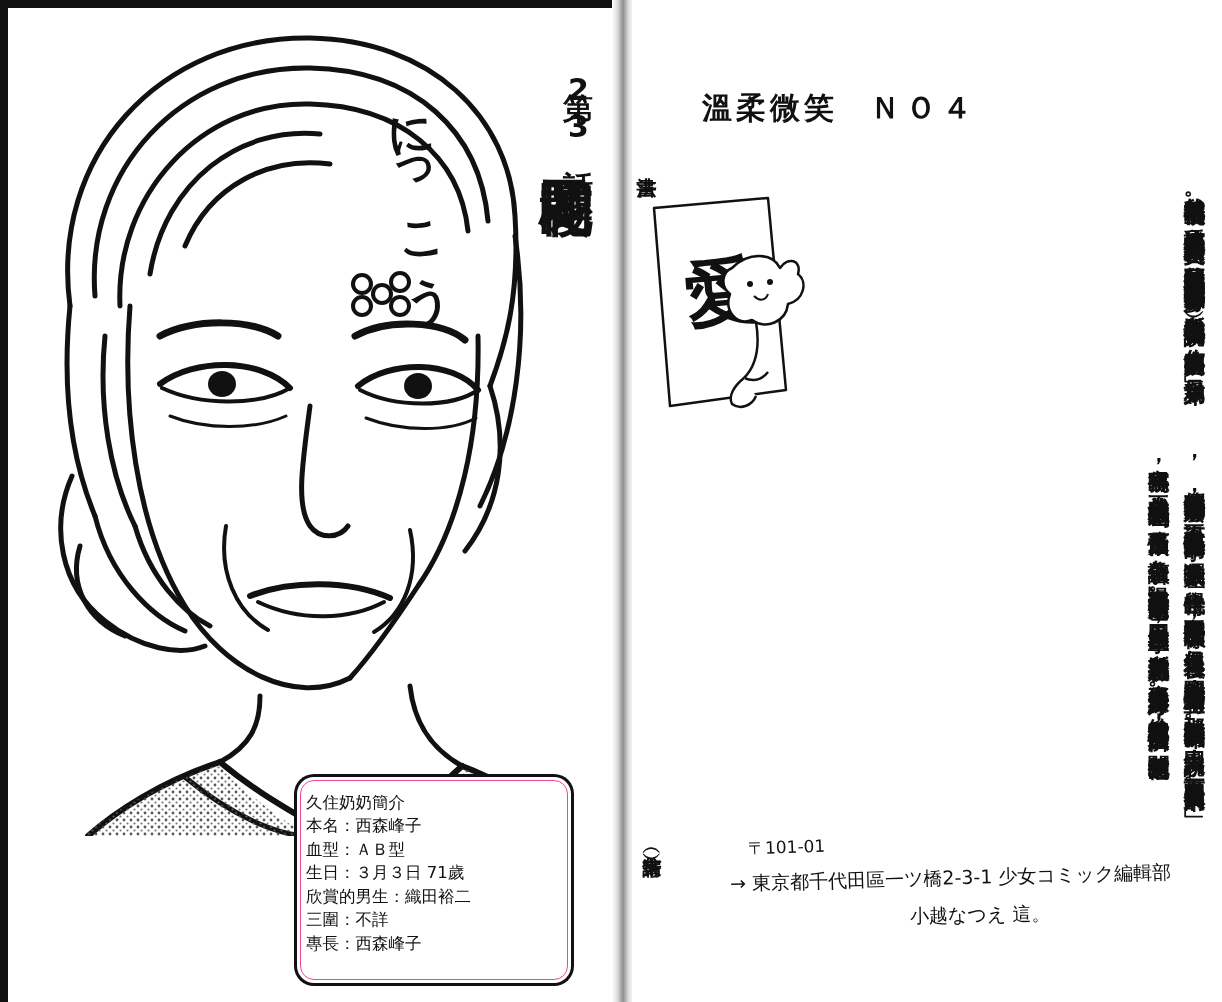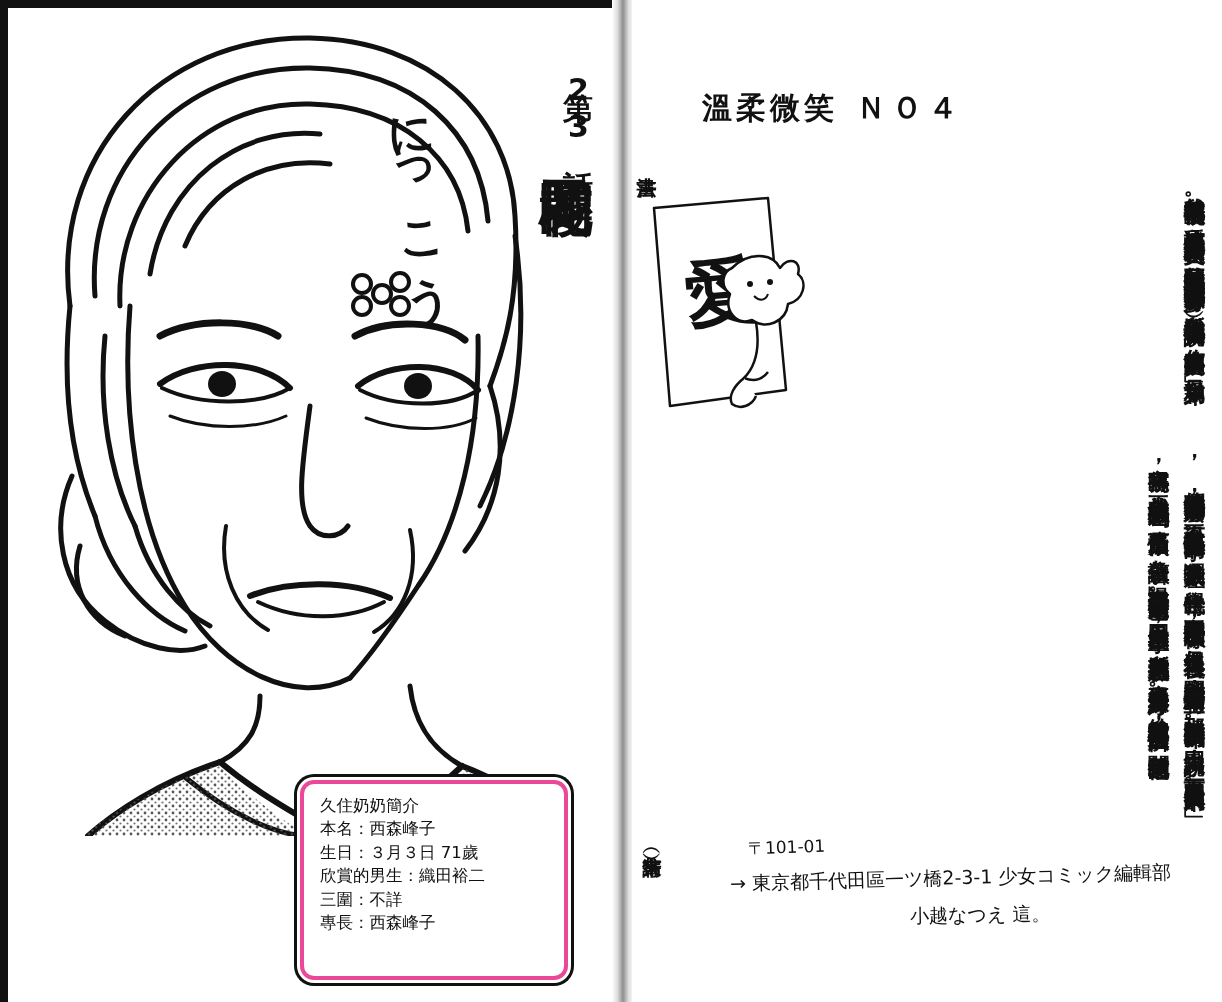--- a/index.html
+++ b/index.html
@@ -98,24 +98,24 @@
   }
 
   
   .profile-card {
     position: absolute;
     left: 300px;
     top: 780px;
     width: 268px;
     height: 200px;
     background: #ffffff;
-    border: 4px solid #ec4899;
+    border: 1px solid #ec4899;
     border-radius: 14px;
     box-shadow: 0 0 0 3px #fff, 0 0 0 6px #111;
-    padding: 10px 16px;
+    padding: 10px 5px;
     box-sizing: border-box;
   }
   .profile-card .line {
     font-size: 16.5px;
     line-height: 1.42;
     color: #111;
     white-space: nowrap;
   }
 
   
@@ -123,21 +123,21 @@
     position: absolute;
     left: 70px;
     top: 88px;
     font-size: 30px;
     font-weight: bold;
     letter-spacing: 4px;
     color: #111;
   }
   .essay-title .no {
     letter-spacing: 6px;
-    margin-left: 18px;
+    margin-left: 32px;
   }
   .shodou-label {
     position: absolute;
     left: 2px;
     top: 162px;
     font-size: 20px;
     font-weight: bold;
     color: #111;
   }
   .doodle {
@@ -290,20 +290,21 @@
     </svg>
 
     <div class="hand-kana vtext">にっこう</div>
 
     <div class="chapter-num vtext">第23話</div>
     <div class="chapter-title vtext">櫻花開了</div>
 
     <div class="profile-card">
       <div class="line">久住奶奶簡介</div>
       <div class="line">本名：西森峰子</div>
+      <div class="line">血型：ＡＢ型</div>
       <div class="line">生日：３月３日 71歲</div>
       <div class="line">欣賞的男生：織田裕二</div>
       <div class="line">三圍：不詳</div>
       <div class="line">專長：西森峰子</div>
     </div>
   </div>
 
   <div class="spine"></div>
 
   <div class="right-page">

